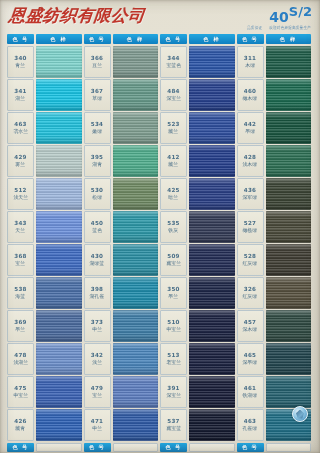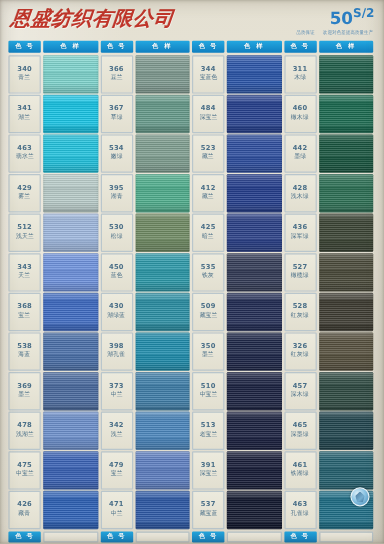--- a/index.html
+++ b/index.html
@@ -73,21 +73,21 @@
     white-space: nowrap;
   }
   #yarn-count {
     font-size: 14px;
     font-weight: bold;
     color: #2b7fc4;
     letter-spacing: 0px;
     line-height: 15px;
   }
   #yarn-count .sup {
-    font-size: 10px;
+    font-size: 13px;
     vertical-align: super;
   }
   #product-name {
     font-size: 13.5px;
     font-weight: bold;
     color: #2b7fc4;
     letter-spacing: 0.5px;
     line-height: 15px;
   }
   #header-sub {
@@ -297,21 +297,21 @@
 </head>
 <body>
 
 <div id="card">
 
   <div id="header">
     <div id="company-name">恩盛纺织有限公司</div>
 
     <div id="header-right">
       <div id="header-right-top">
-        <span id="yarn-count"><span>50</span><span class="sup">S/2</span></span>
+        <span id="yarn-count"><span>40</span><span class="sup">S/2</span></span>
       </div>
       <div id="header-sub">
         <span>品质保证</span>
         <span>欢迎对色差提高质量生产</span>
       </div>
     </div>
   </div>
 
   <div id="table-wrap">
 

